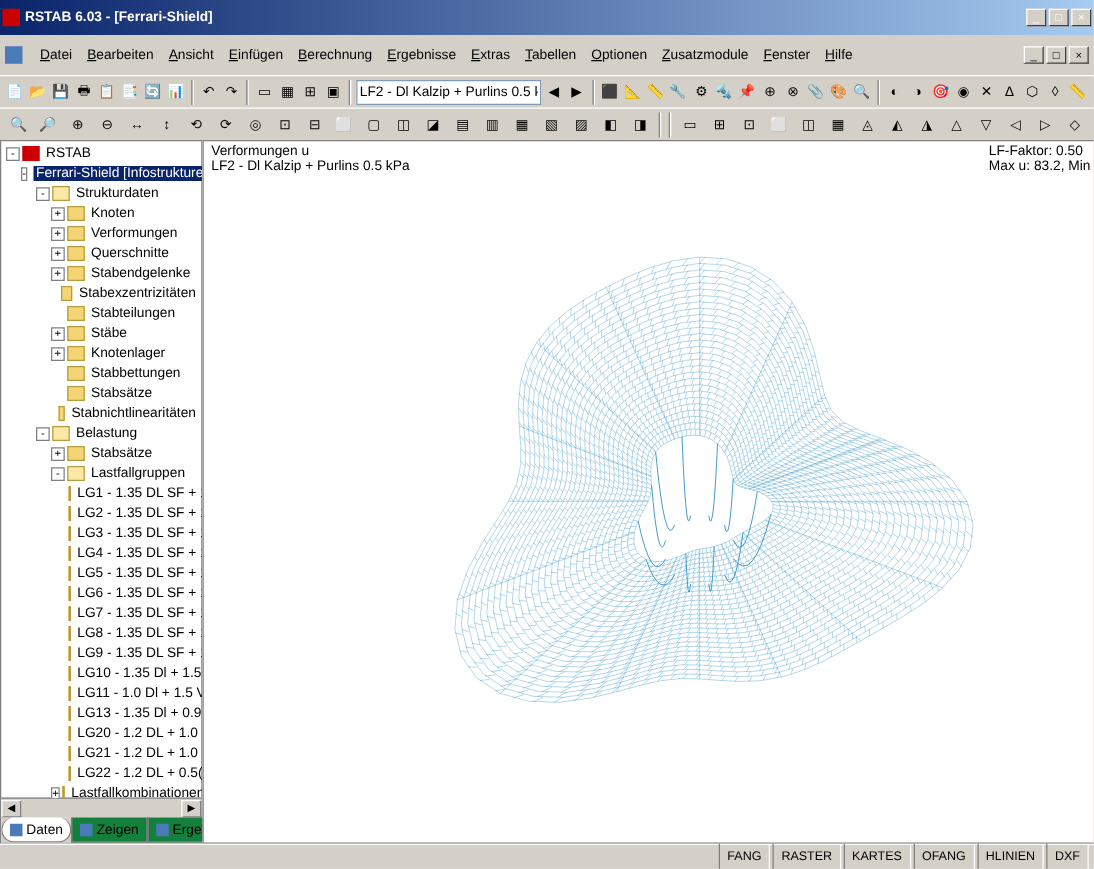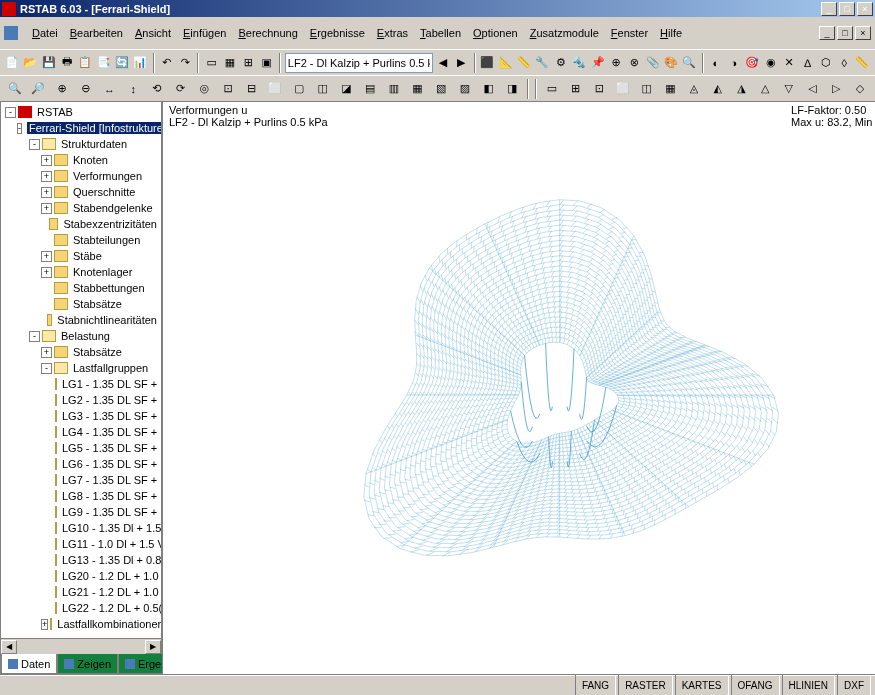--- a/index.html
+++ b/index.html
@@ -1,17 +1,17 @@
 <!DOCTYPE html>
 <html><head>
 <meta charset="utf-8">
 <style>
 * { box-sizing: border-box; margin: 0; padding: 0; font-family: Tahoma, sans-serif; font-size: 11px; }
 body { width: 875px; height: 695px; background: #d4d0c8; overflow: hidden; display: flex; flex-direction: column; }
-.titlebar { background: linear-gradient(to right, #0a246a, #a6caf0); color: #fff; height: 17px; display: flex; align-items: center; padding: 0 2px; }
+.titlebar { background: linear-gradient(to right, #0a246a, #a6caf0); color: #fff; height: 28px; display: flex; align-items: center; padding: 0 2px; }
 .titlebar .icon { width: 14px; height: 14px; background: #c00; margin-right: 4px; }
 .titlebar .title { flex: 1; font-weight: bold; }
 .winbtns { display: flex; gap: 2px; }
 .winbtn { width: 16px; height: 14px; background: #d4d0c8; border: 1px solid #fff; border-right-color: #404040; border-bottom-color: #404040; display: flex; align-items: center; justify-content: center; font-size: 9px; cursor: pointer; }
 .menubar { background: #d4d0c8; height: 20px; display: flex; align-items: center; padding: 16px 4px; gap: 2px; }
 .menuitem { padding: 2px 6px; cursor: pointer; }
 .menuitem u { text-decoration: underline; }
 .docicon { width: 14px; height: 14px; background: #4a7ab8; margin-right: 6px; }
 .docbtns { margin-left: auto; display: flex; gap: 2px; }
 .toolbar { background: #d4d0c8; height: 26px; display: flex; align-items: center; padding: 2px 4px; gap: 2px; border-top: 1px solid #fff; }
@@ -30,21 +30,21 @@
 .ticon.folderopen { background: #fce9a8; border: 1px solid #b89b3e; }
 .ticon.app { background: #c00; }
 .ticon.book { background: #4a7ab8; }
 .tlabel { padding: 0 2px; }
 .tlabel.sel { background: #0a246a; color: #fff; }
 .i0{padding-left:2px}.i1{padding-left:14px}.i2{padding-left:26px}.i3{padding-left:38px}.i4{padding-left:50px}
 .hscroll { height: 16px; background: #d4d0c8; border-top: 1px solid #808080; display: flex; align-items: center; }
 .sbbtn { width: 16px; height: 14px; background: #d4d0c8; border: 1px solid #fff; border-right-color: #808080; border-bottom-color: #808080; font-size: 8px; display: flex; align-items: center; justify-content: center; }
 .sidetabs { display: flex; background: #d4d0c8; height: 20px; }
 .sidetab { padding: 2px 6px; border: 1px solid #808080; border-top: none; background: #15803d; display: flex; align-items: center; gap: 3px; cursor: pointer; }
-.sidetab.active { background: #fff; }
+.sidetab.active { background: #fff; border-radius: 10px; }
 .sticon { width: 10px; height: 10px; background: #4a7ab8; }
 .viewport { flex: 1; background: #fff; display: flex; flex-direction: row; position: relative; border: 1px solid #808080; }
 .vhead { padding: 2px 6px; font-size: 11px; color: #000; }
 .vcanvas { flex: 1; display: flex; align-items: center; justify-content: center; overflow: hidden; }
 .vfooter { padding: 2px 6px; font-size: 11px; }
 .statusbar { height: 20px; background: #d4d0c8; display: flex; align-items: center; border-top: 1px solid #fff; padding: 0 4px; }
 .statseg { border: 1px solid #808080; border-top-color: #808080; border-left-color: #808080; border-right-color: #fff; border-bottom-color: #fff; padding: 15px 6px; margin-left: 2px; font-size: 10px; cursor: pointer; }
 .statspacer { flex: 1; }
 svg.mesh { width: 640px; height: 560px; }
 </style>
@@ -309,21 +309,21 @@
           <span class="tlabel">LG10 - 1.35 Dl + 1.5</span>
         </div>
         <div class="tnode i4">
           <span class="texp blank"></span>
           <span class="ticon folder"></span>
           <span class="tlabel">LG11 - 1.0 Dl + 1.5 V</span>
         </div>
         <div class="tnode i4">
           <span class="texp blank"></span>
           <span class="ticon folder"></span>
-          <span class="tlabel">LG13 - 1.35 Dl + 0.8</span>
+          <span class="tlabel">LG13 - 1.35 Dl + 0.9</span>
         </div>
         <div class="tnode i4">
           <span class="texp blank"></span>
           <span class="ticon folder"></span>
           <span class="tlabel">LG20 - 1.2 DL + 1.0 S</span>
         </div>
         <div class="tnode i4">
           <span class="texp blank"></span>
           <span class="ticon folder"></span>
           <span class="tlabel">LG21 - 1.2 DL + 1.0 S</span>

